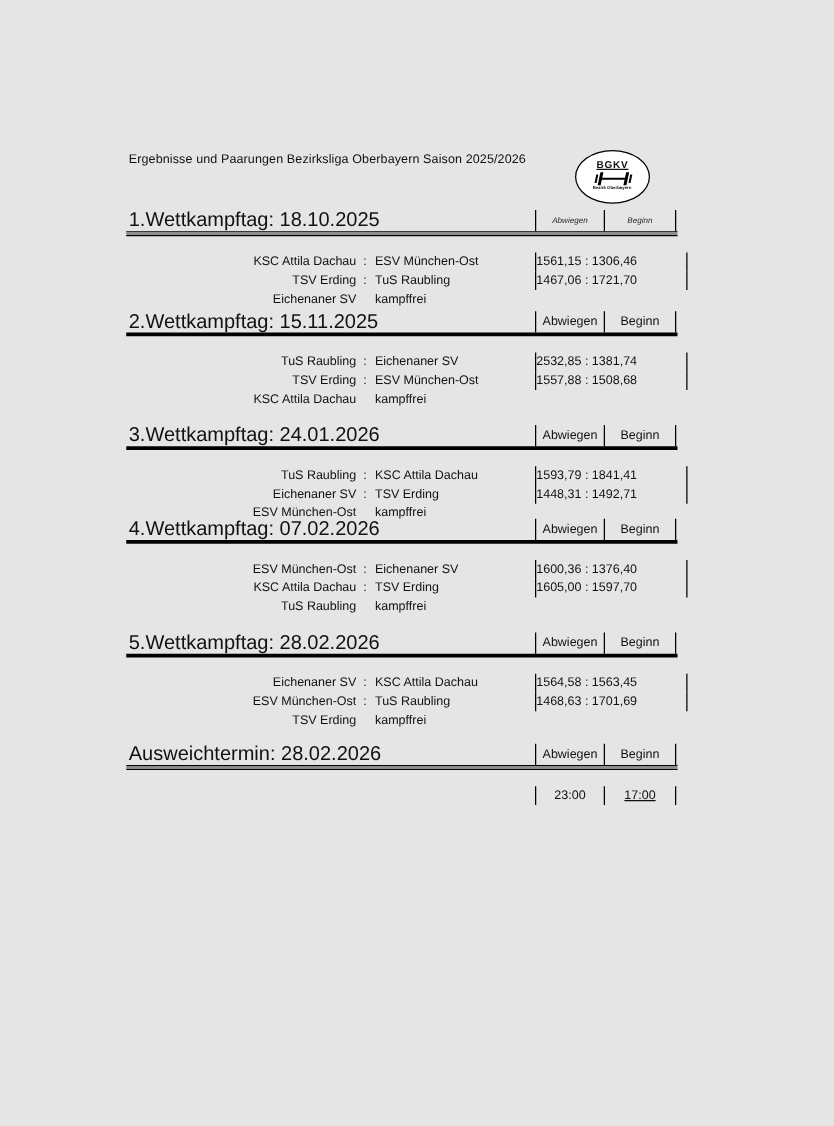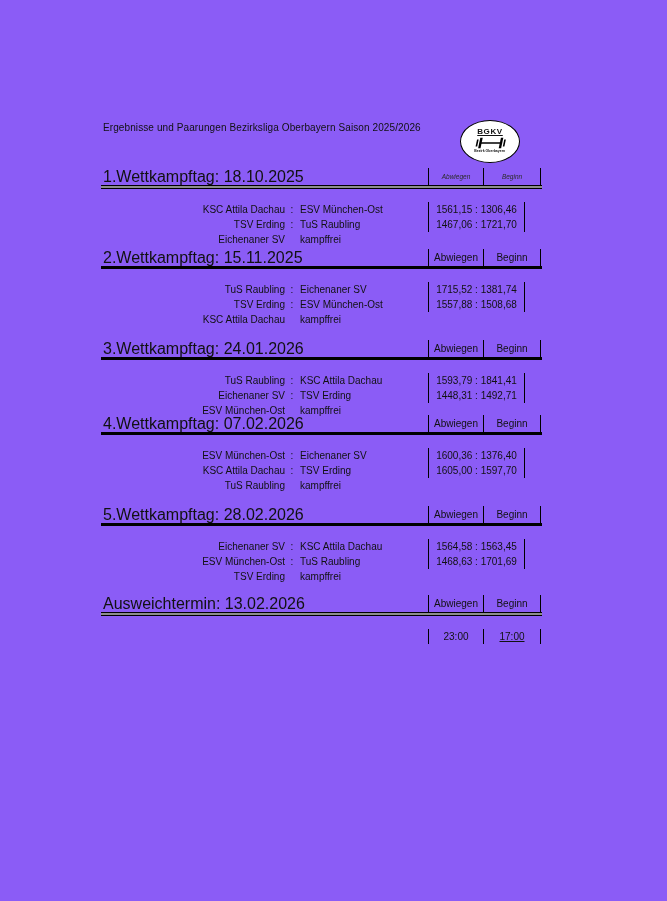--- a/index.html
+++ b/index.html
@@ -1,16 +1,16 @@
 <!DOCTYPE html>
 <html><head>
 <meta charset="utf-8">
 <style>
   html,body{margin:0;padding:0;background:#fff;}
-  .page{position:relative;width:667px;height:901px;background:#8b5cf6;overflow:hidden;
+  .page{position:relative;width:667px;height:901px;background:#e5e5e5;overflow:hidden;
         font-family:"Liberation Sans",sans-serif;color:#111;}
   .title{position:absolute;left:103px;top:122px;font-size:10px;letter-spacing:.1px;white-space:nowrap;}
   
   .logo{position:absolute;left:460px;top:120px;width:60px;height:43px;border:1.5px solid #000;
         border-radius:50%;box-sizing:border-box;display:flex;flex-direction:column;
         align-items:center;justify-content:center;background:#fff;}
   .logo-abbr{font-size:8px;font-weight:bold;letter-spacing:.6px;line-height:8px;text-decoration:underline;}
   .logo-ico{display:block;margin:1px 0 0 0;}
   .logo-sub{font-size:6px;font-weight:bold;line-height:6px;transform:scale(.58);transform-origin:center top;white-space:nowrap;}
   
@@ -21,22 +21,22 @@
   .hcell.abw{left:428px;width:55px;}
   .hcell.beg{left:483px;width:58px;border-right:1px solid #000;}
   .section.small-head .hcell{font-size:6.5px;font-style:italic;color:#2b2b2b;}
   .thick{position:absolute;left:101px;top:17px;width:441px;height:3px;background:#000;}
   .thick.double{height:4px;background:linear-gradient(to bottom,#000 0,#000 1px,#8d8d8d 1px,#8d8d8d 3px,#000 3px,#000 4px);}
   .rows{position:absolute;left:0;width:667px;}
   .row{position:absolute;left:0;width:667px;height:15px;line-height:15px;font-size:10px;margin-top:13px;}
   .t1{position:absolute;left:103px;width:182px;text-align:right;white-space:nowrap;}
   .vs-colon{position:absolute;left:286px;width:12px;text-align:center;}
   .t2{position:absolute;left:300px;width:130px;text-align:left;white-space:nowrap;}
-  .score{position:absolute;left:428px;width:97px;height:15px;box-sizing:border-box;
-         border-left:1px solid #000;border-right:1px solid #000;text-align:center;}
+  .score{position:absolute;left:428px;width:122px;height:15px;box-sizing:border-box;
+         border-left:1px solid #000;border-right:1px solid #000;text-align:left;}
   .tcell{position:absolute;height:15px;line-height:15px;box-sizing:border-box;text-align:center;
          border-left:1px solid #000;font-size:10px;}
   .tcell.abw{left:428px;width:55px;}
   .tcell.beg{left:483px;width:58px;border-right:1px solid #000;text-decoration:underline;}
 </style>
 </head>
 <body>
 
 <div class="page">
   <div class="title">Ergebnisse und Paarungen Bezirksliga Oberbayern Saison 2025/2026</div>
@@ -84,21 +84,21 @@
       <div class="section" style="top: 249px;">
         <div class="sec-heading">2.Wettkampftag: 15.11.2025</div>
         <div class="hcell abw">Abwiegen</div>
         <div class="hcell beg">Beginn</div>
         <div class="thick"></div>
         <div class="rows" style="top: 20px;">
           <div class="row" style="top: 0px;">
             <div class="t1">TuS Raubling</div>
             <div class="vs-colon">:</div>
             <div class="t2">Eichenaner SV</div>
-            <div class="score">1715,52 : 1381,74</div>
+            <div class="score">2532,85 : 1381,74</div>
           </div>
           <div class="row" style="top: 15px;">
             <div class="t1">TSV Erding</div>
             <div class="vs-colon">:</div>
             <div class="t2">ESV München-Ost</div>
             <div class="score">1557,88 : 1508,68</div>
           </div>
           <div class="row" style="top: 30px;">
             <div class="t1">KSC Attila Dachau</div>
             <div class="t2">kampffrei</div>
@@ -171,21 +171,21 @@
             <div class="t2">TuS Raubling</div>
             <div class="score">1468,63 : 1701,69</div>
           </div>
           <div class="row" style="top: 30px;">
             <div class="t1">TSV Erding</div>
             <div class="t2">kampffrei</div>
           </div>
         </div>
       </div>
       <div class="section" style="top: 595px;">
-        <div class="sec-heading">Ausweichtermin: 13.02.2026</div>
+        <div class="sec-heading">Ausweichtermin: 28.02.2026</div>
         <div class="hcell abw">Abwiegen</div>
         <div class="hcell beg">Beginn</div>
         <div class="thick double"></div>
         <div class="rows" style="top: 21px;">
           <div class="row" style="top: 0px;">
             <div class="tcell abw">23:00</div>
             <div class="tcell beg">17:00</div>
           </div>
         </div>
       </div>

